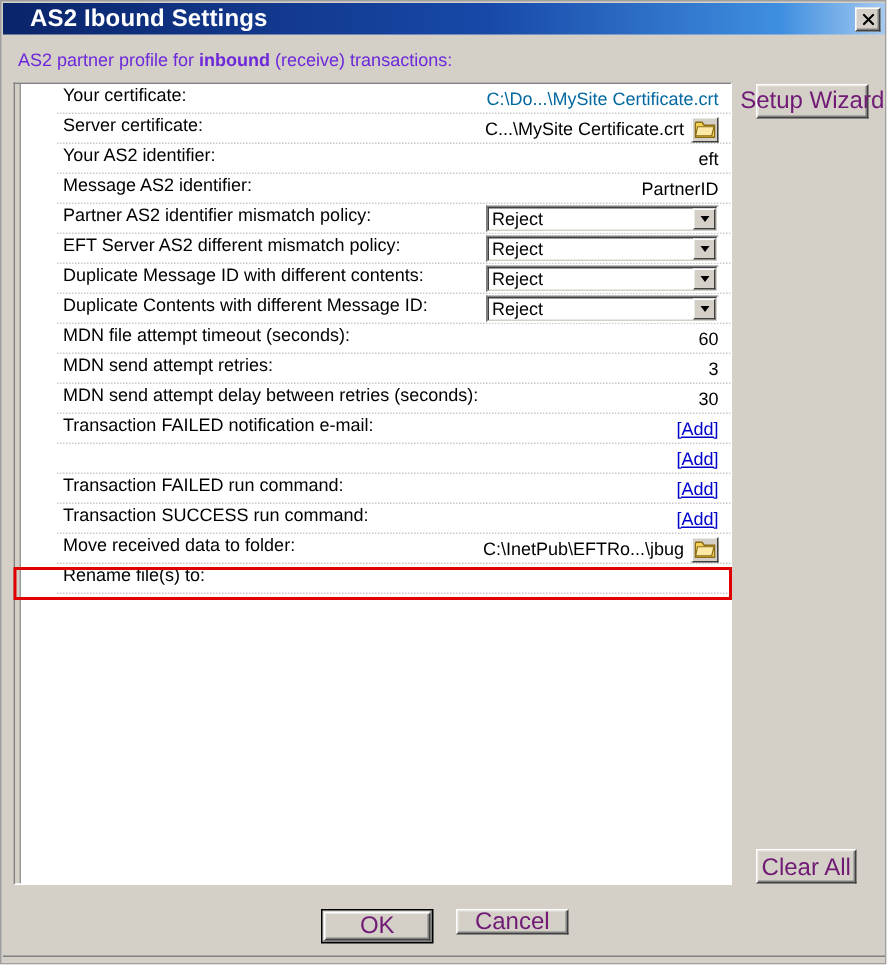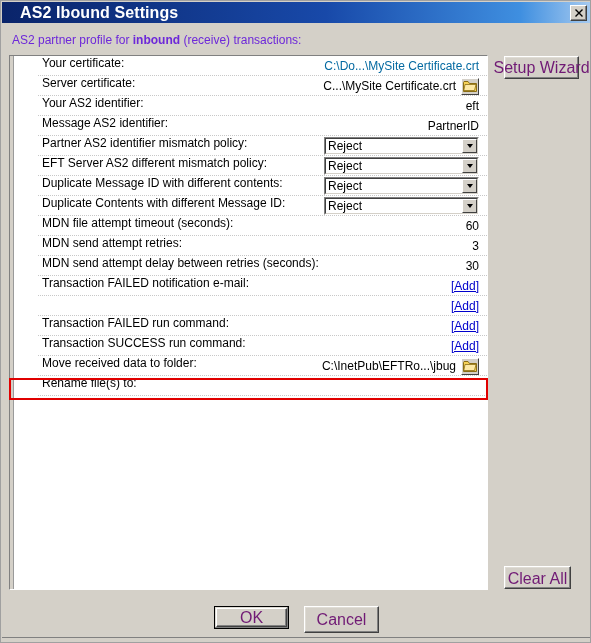--- a/index.html
+++ b/index.html
@@ -274,21 +274,21 @@
     width: 67px; height: 23px; align-items: flex-end;
   }
   #btn-ok {
     position: absolute;
     left: 213px; top: 605px;
     width: 75px; height: 23px;
   }
   #btn-cancel {
     position: absolute;
     left: 303px; top: 605px;
-    width: 75px; height: 27px;
+    width: 75px; height: 17px;
   }
 
   .bottom-sep {
     position: absolute;
     left: 1px; top: 636px;
     width: 589px; height: 0;
     border-top: 1px solid #808080;
   }
 </style>
 </head>

